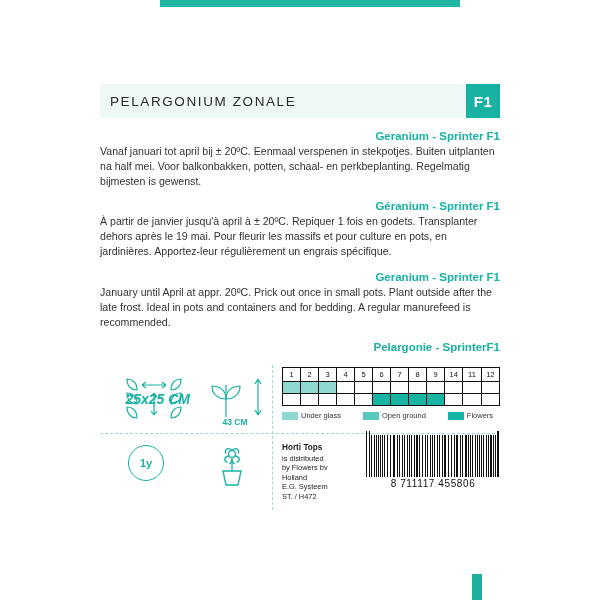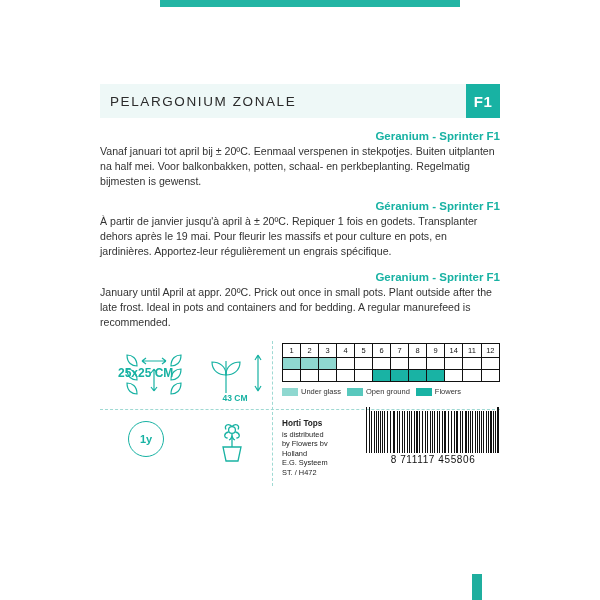--- a/index.html
+++ b/index.html
@@ -78,21 +78,21 @@
   }
   
   .icons-left{
     position:absolute;left:0;top:0;width:172px;height:68px;
   }
   .spacing-ic{
     position:absolute;left:18px;top:6px;width:72px;height:58px;
     display:flex;align-items:center;justify-content:center;
   }
   .spacing-txt{
-    font-size:12px;color:#18b2a3;font-weight:700;text-align:left;line-height:1.15;
+    font-size:14px;color:#18b2a3;font-weight:700;text-align:right;line-height:1.15;font-style:italic;
   }
   .height-ic{
     position:absolute;left:100px;top:4px;width:70px;height:62px;
   }
   .height-txt{
     position:absolute;left:100px;top:52px;width:70px;
     font-size:8.5px;color:#18b2a3;font-weight:700;text-align:center;
   }
   .year-ic{
     position:absolute;left:28px;top:80px;
@@ -113,21 +113,21 @@
   table.cal td{
     border:1px solid #111;
     width:18.1px;height:13px;
     font-size:7.5px;text-align:center;color:#111;
     padding:0;
   }
   table.cal tr.mrow td{ height:11px; }
   td.teal{ background:#8fd8d0; }
   td.darkteal{ background:#19b3a4; }
   .legend{
-    margin-top:5px;display:flex;align-items:flex-start;gap:6px;
+    margin-top:5px;display:flex;align-items:flex-start;gap:22px;
     font-size:7.5px;color:#333;
   }
   .legend .sw{ display:inline-block;width:16px;height:8px;margin-right:3px;vertical-align:middle;}
   .sw.light{background:#8fd8d0;}
   .sw.mid{background:#58c8bd;}
   .sw.dark{background:#19b3a4;}
   .legend span.lab{vertical-align:middle;}
   .legend .item{display:flex;align-items:center;}
   
   .dist{
@@ -166,20 +166,21 @@
     </div>
     <div class="block">
       <h3>Géranium - Sprinter F1</h3>
       <p>À partir de janvier jusqu'à april à ± 20ºC. Repiquer 1 fois en godets. Transplanter dehors après le 19 mai. Pour fleurir les massifs et pour culture en pots, en jardinières. Apportez-leur régulièrement un engrais spécifique.</p>
     </div>
     <div class="block">
       <h3>Geranium - Sprinter F1</h3>
       <p>January until April at appr. 20ºC. Prick out once in small pots. Plant outside after the late frost. Ideal in pots and containers and for bedding.  A regular manurefeed is recommended.</p>
     </div>
     <div class="block">
+      <h3>Pelargonie - SprinterF1</h3>
     </div>
   </div>
 
   <div class="panel">
     <div class="vline"></div>
     <div class="hline"></div>
 
     <div class="icons-left">
 
       <div class="spacing-ic">

